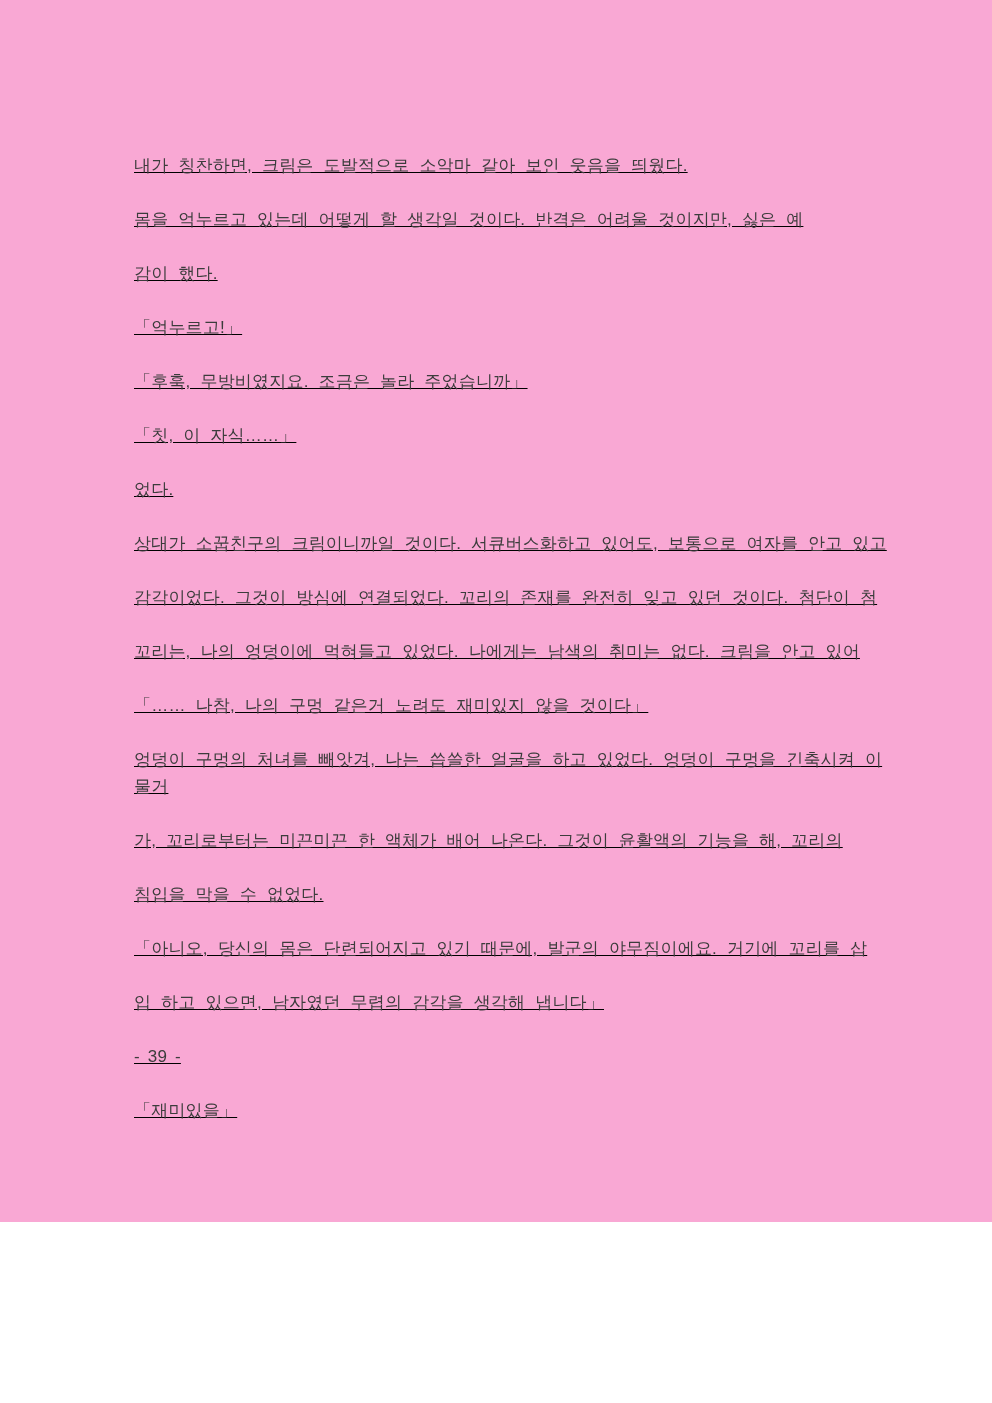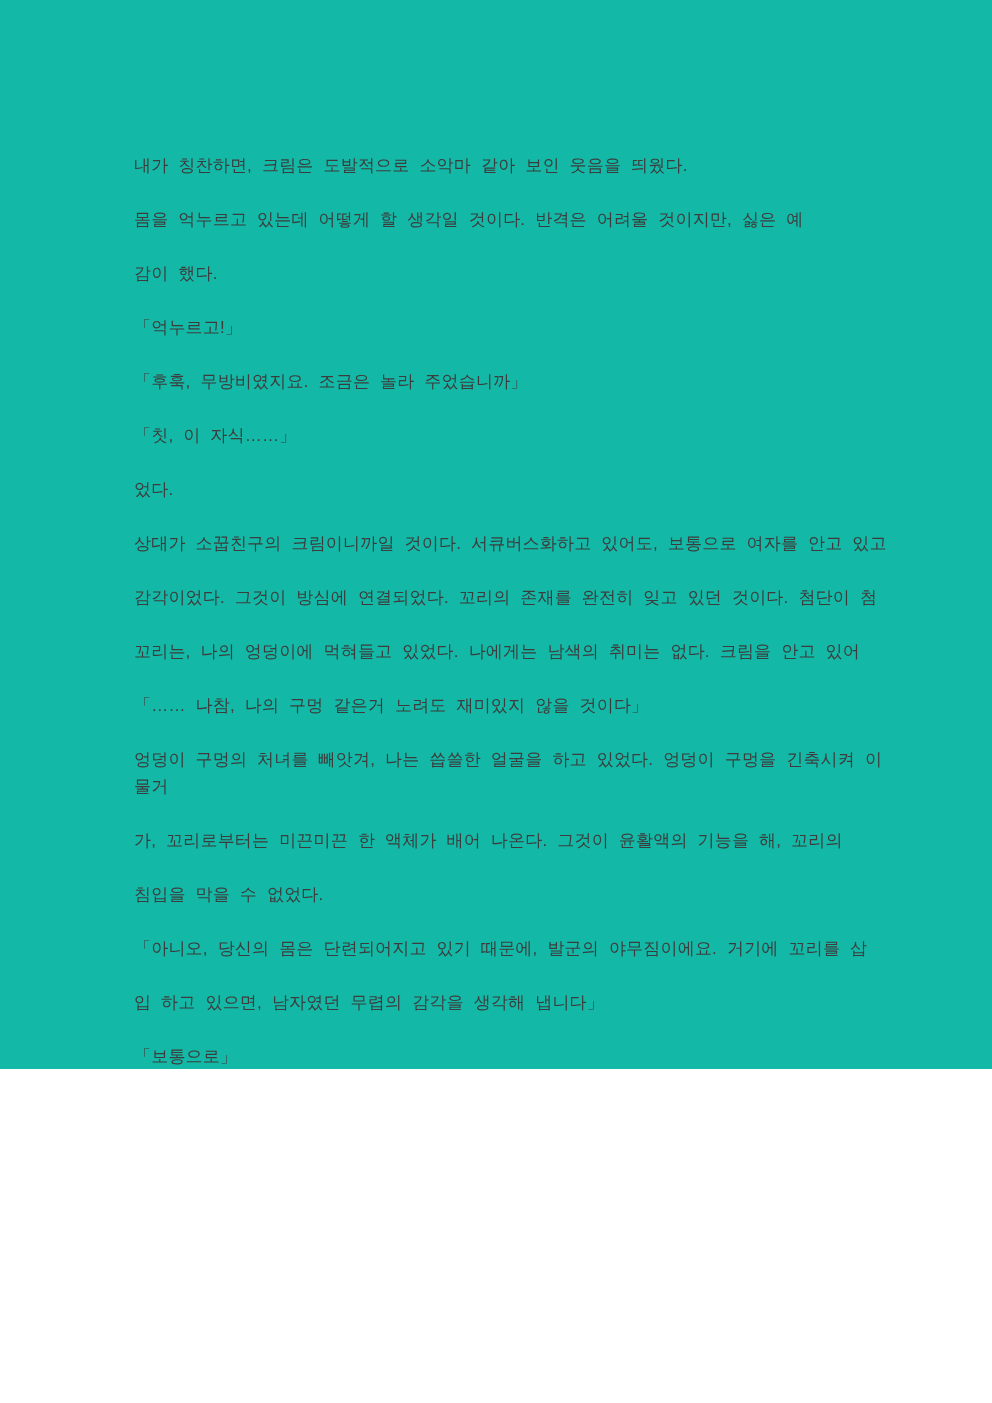--- a/index.html
+++ b/index.html
@@ -8,22 +8,23 @@
   }
   body {
     width: 992px;
     height: 1403px;
     position: relative;
     overflow: hidden;
     font-family: "Liberation Sans", sans-serif;
   }
   .page {
     width: 992px;
-    height: 1069px;
-    background: #14b8a6;
+    height: 1222px;
+    background: #f9a8d4;
+    text-decoration: underline;
   }
   .page-body {
     padding: 152px 100px 0 134px;
   }
   .para {
     font-size: 17px;
     line-height: 27px;
     margin: 0 0 27px 0;
     color: #3c3c3c;
     word-spacing: 5px;
@@ -85,17 +86,20 @@
       </div>
       <div class="para">
         <div class="line">침입을 막을 수 없었다.</div>
       </div>
       <div class="para">
         <div class="line">「아니오, 당신의 몸은 단련되어지고 있기 때문에, 발군의 야무짐이에요. 거기에 꼬리를 삽</div>
       </div>
       <div class="para">
         <div class="line">입 하고 있으면, 남자였던 무렵의 감각을 생각해 냅니다」</div>
       </div>
+      <div class="para page-num">
+        <div class="line">- 39 -</div>
+      </div>
       <div class="para">
-        <div class="line">「보통으로」</div>
+        <div class="line">「재미있을」</div>
       </div>
     </div>
 </div>
 
 </body></html>

